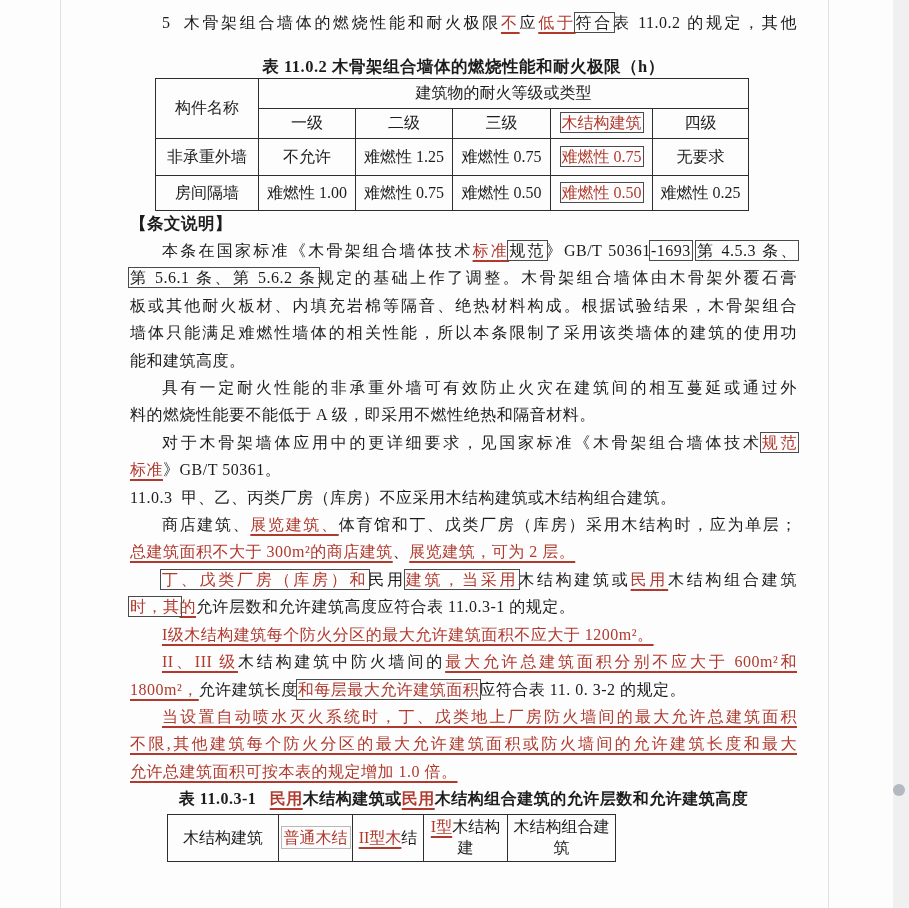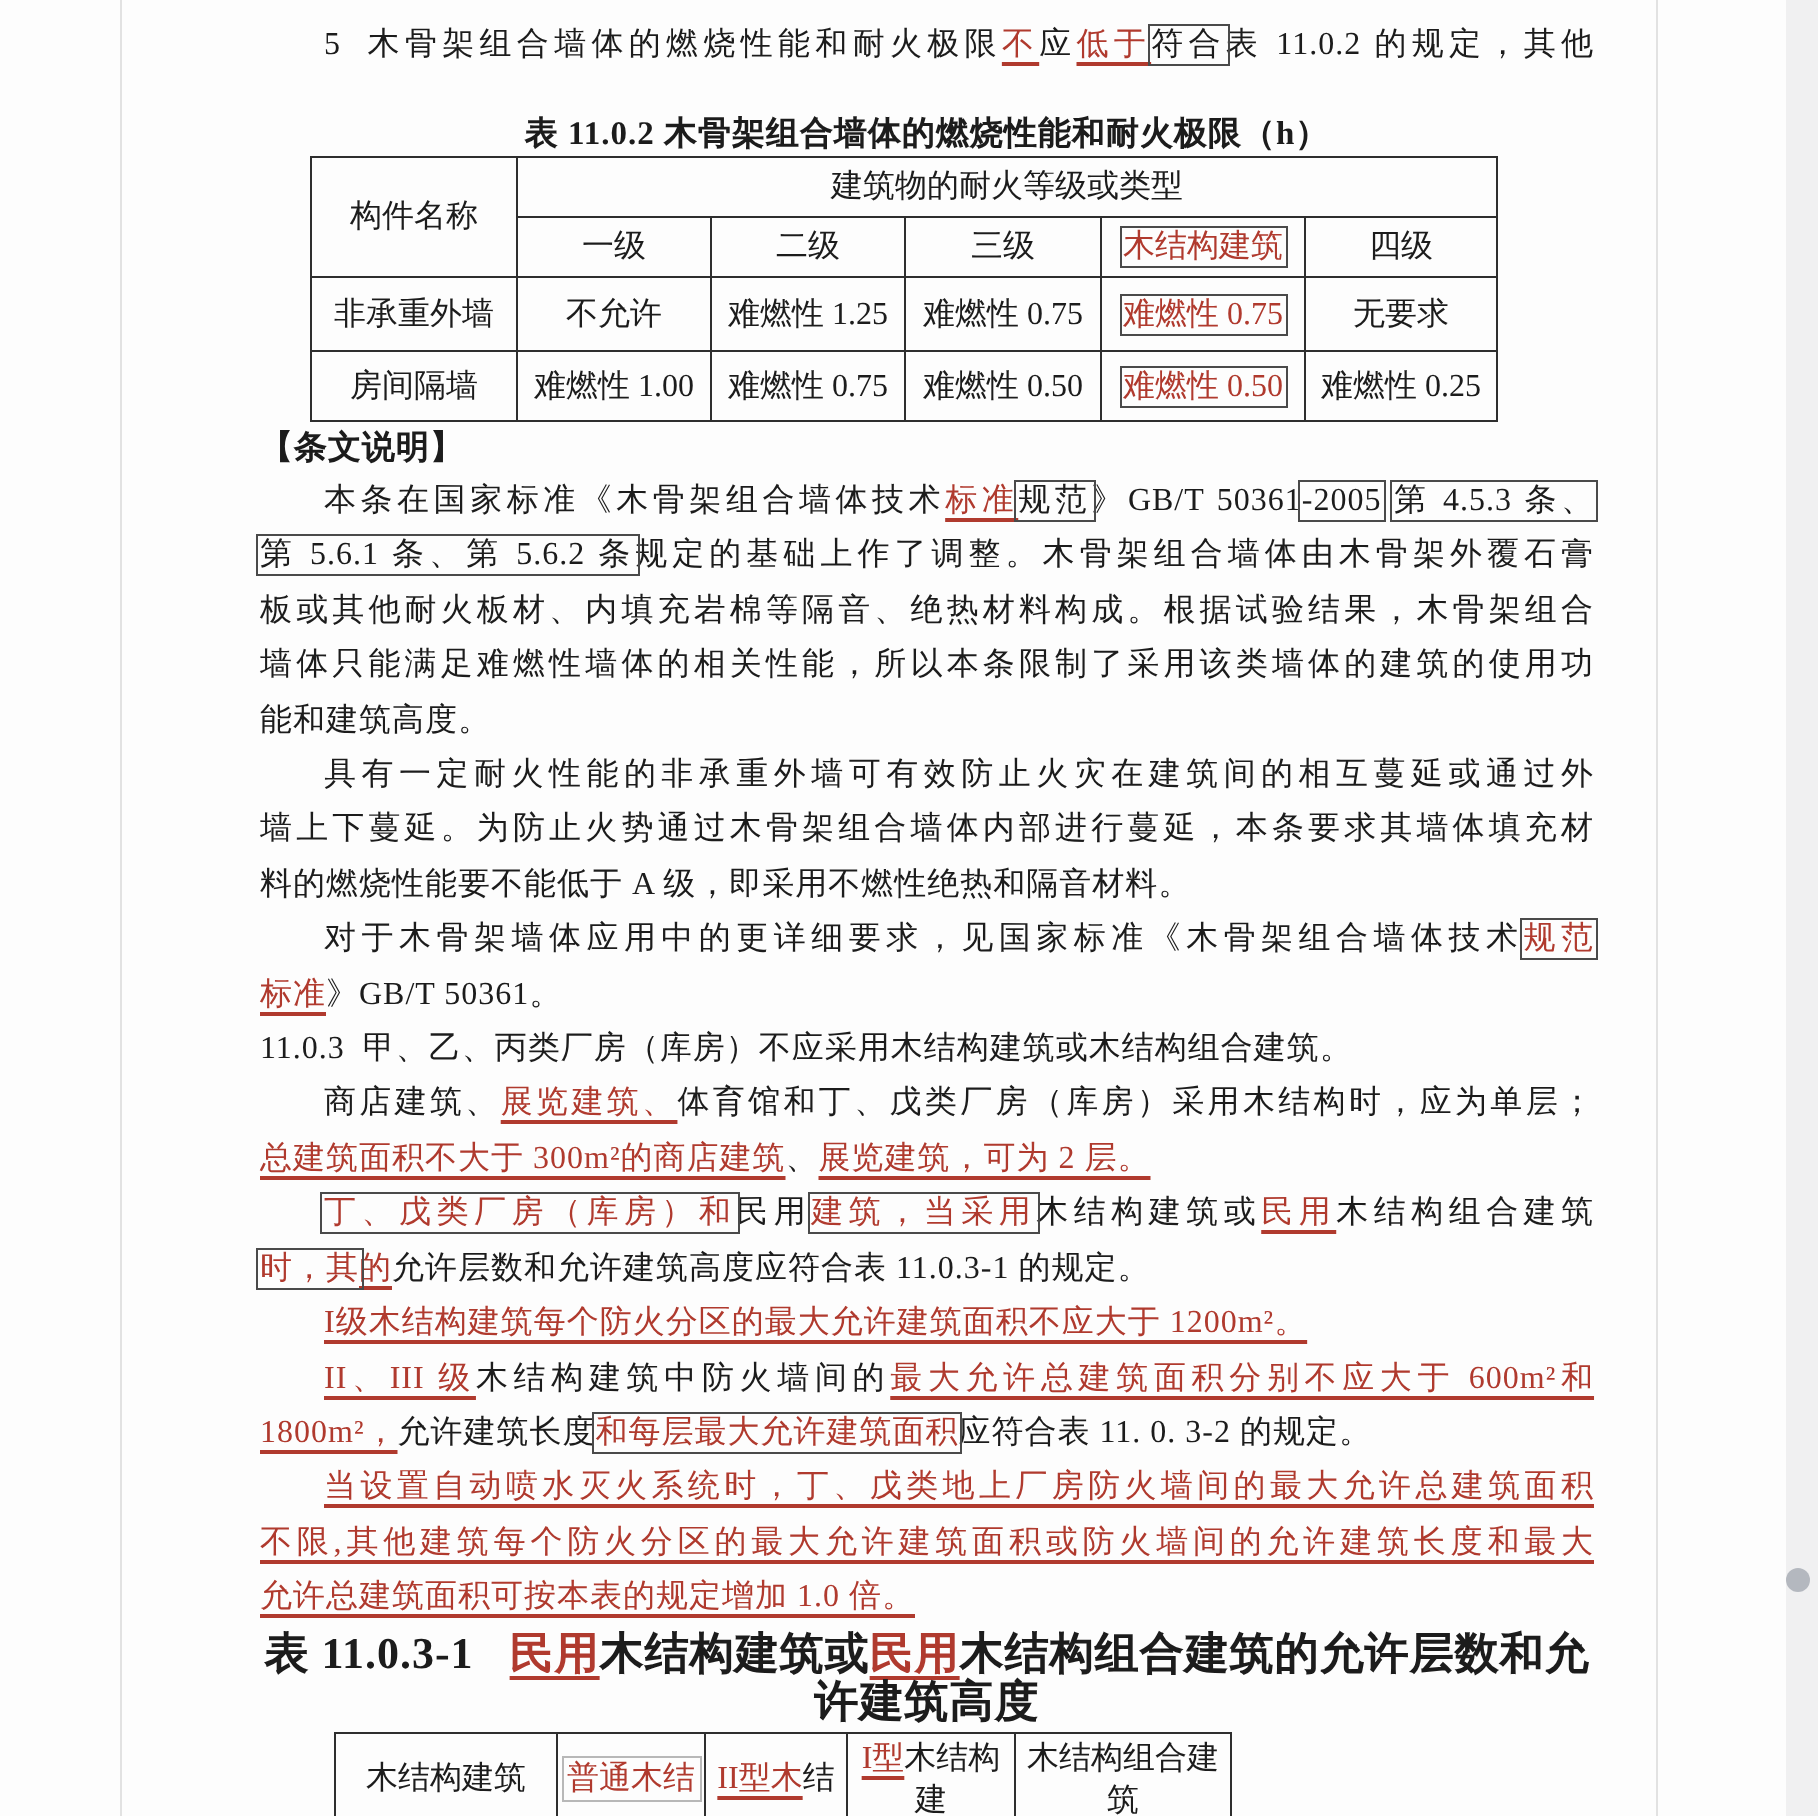--- a/index.html
+++ b/index.html
@@ -29,21 +29,21 @@
   .line.j1{text-align-last:justify;}
   .line.j0{text-align-last:left;}
   .line.ind{text-indent:32px;}
   .seg{white-space:pre-wrap;}
   .sp{color:var(--ink);margin-top:24px;}
   .sru{color:var(--red);text-decoration:underline;text-decoration-color:var(--red);text-underline-offset:4px;text-decoration-thickness:1.5px;}
   .sbx{color:var(--ink);outline:1px solid var(--boxline);outline-offset:1px;}
   .srbx{color:var(--red);outline:1px solid var(--boxline);outline-offset:1px;}
   .srbxl{color:var(--red);outline:1px solid #b8b8b8;outline-offset:2px;}
   .tbl-title{width:667px;text-align:center;font-weight:bold;font-size:16.5px;line-height:22px;margin-top:16px;letter-spacing:0.5px;}
-  .tbl-title2{width:667px;text-align:center;font-size:22px;line-height:24px;margin-top:2px;letter-spacing:0.5px;font-weight:bold;}
+  .tbl-title2{width:667px;text-align:center;font-size:16px;line-height:24px;margin-top:2px;letter-spacing:0.5px;font-weight:bold;}
   table{border-collapse:collapse;table-layout:fixed;}
   td,th{border:1.3px solid #2e2e2e;text-align:center;vertical-align:middle;font-size:16px;font-weight:normal;padding:2px 2px;}
   #table1{margin-left:25px;width:593px;}
   #table1 .h1{height:30px;}
   #table1 .h2{height:30px;}
   #table1 .r1{height:37px;}
   #table1 .r2{height:35px;}
   #table2{margin-left:37px;width:448px;margin-top:3px;}
   #table2 td{height:34px;}
   .section-label{font-weight:bold;font-size:16.5px;line-height:26px;letter-spacing:0.5px;}
@@ -99,27 +99,26 @@
           <td><span class="seg sp">难燃性 0.50</span></td>
           <td><span class="seg srbx">难燃性 0.50</span></td>
           <td><span class="seg sp">难燃性 0.25</span></td>
         </tr>
     </tbody>
   </table>
 
   <div class="section-label">【条文说明】</div>
 
   <div id="body-lines">
-      <div class="line j1 ind"><span class="seg sp">本条在国家标准《木骨架组合墙体技术</span><span class="seg sru">标准</span><span class="seg sbx">规范</span><span class="seg sp">》GB/T 50361</span><span class="seg sbx">-2005</span><span class="seg sp"> </span><span class="seg sbx">第 4.5.3 条、</span></div>
+      <div class="line j1 ind"><span class="seg sp">本条在国家标准《木骨架组合墙体技术</span><span class="seg sru">标准</span><span class="seg sbx">规范</span><span class="seg sp">》GB/T 50361</span><span class="seg sbx">-1693</span><span class="seg sp"> </span><span class="seg sbx">第 4.5.3 条、</span></div>
       <div class="line j1"><span class="seg sbx">第 5.6.1 条、第 5.6.2 条</span><span class="seg sp">规定的基础上作了调整。木骨架组合墙体由木骨架外覆石膏</span></div>
       <div class="line j1"><span class="seg sp">板或其他耐火板材、内填充岩棉等隔音、绝热材料构成。根据试验结果，木骨架组合</span></div>
       <div class="line j1"><span class="seg sp">墙体只能满足难燃性墙体的相关性能，所以本条限制了采用该类墙体的建筑的使用功</span></div>
       <div class="line j0"><span class="seg sp">能和建筑高度。</span></div>
       <div class="line j1 ind"><span class="seg sp">具有一定耐火性能的非承重外墙可有效防止火灾在建筑间的相互蔓延或通过外</span></div>
-      <div class="line j1"><span class="seg sp">墙上下蔓延。为防止火势通过木骨架组合墙体内部进行蔓延，本条要求其墙体填充材</span></div>
       <div class="line j0"><span class="seg sp">料的燃烧性能要不能低于 A 级，即采用不燃性绝热和隔音材料。</span></div>
       <div class="line j1 ind"><span class="seg sp">对于木骨架墙体应用中的更详细要求，见国家标准《木骨架组合墙体技术</span><span class="seg srbx">规范</span></div>
       <div class="line j0"><span class="seg sru">标准</span><span class="seg sp">》GB/T 50361。</span></div>
       <div class="line j0"><span class="seg sp">11.0.3  甲、乙、丙类厂房（库房）不应采用木结构建筑或木结构组合建筑。</span></div>
       <div class="line j1 ind"><span class="seg sp">商店建筑、</span><span class="seg sru">展览建筑、</span><span class="seg sp">体育馆和丁、戊类厂房（库房）采用木结构时，应为单层；</span></div>
       <div class="line j0"><span class="seg sru">总建筑面积不大于 300m²的商店建筑</span><span class="seg sp">、</span><span class="seg sru">展览建筑，可为 2 层。</span></div>
       <div class="line j1 ind"><span class="seg srbx">丁、戊类厂房（库房）和</span><span class="seg sp">民用</span><span class="seg srbx">建筑，当采用</span><span class="seg sp">木结构建筑或</span><span class="seg sru">民用</span><span class="seg sp">木结构组合建筑</span></div>
       <div class="line j0"><span class="seg srbx">时，其</span><span class="seg sru">的</span><span class="seg sp">允许层数和允许建筑高度应符合表 11.0.3-1 的规定。</span></div>
       <div class="line j0 ind"><span class="seg sru">I级木结构建筑每个防火分区的最大允许建筑面积不应大于 1200m²。</span></div>
       <div class="line j1 ind"><span class="seg sru">II、III 级</span><span class="seg sp">木结构建筑中防火墙间的</span><span class="seg sru">最大允许总建筑面积分别不应大于 600m²和</span></div>

